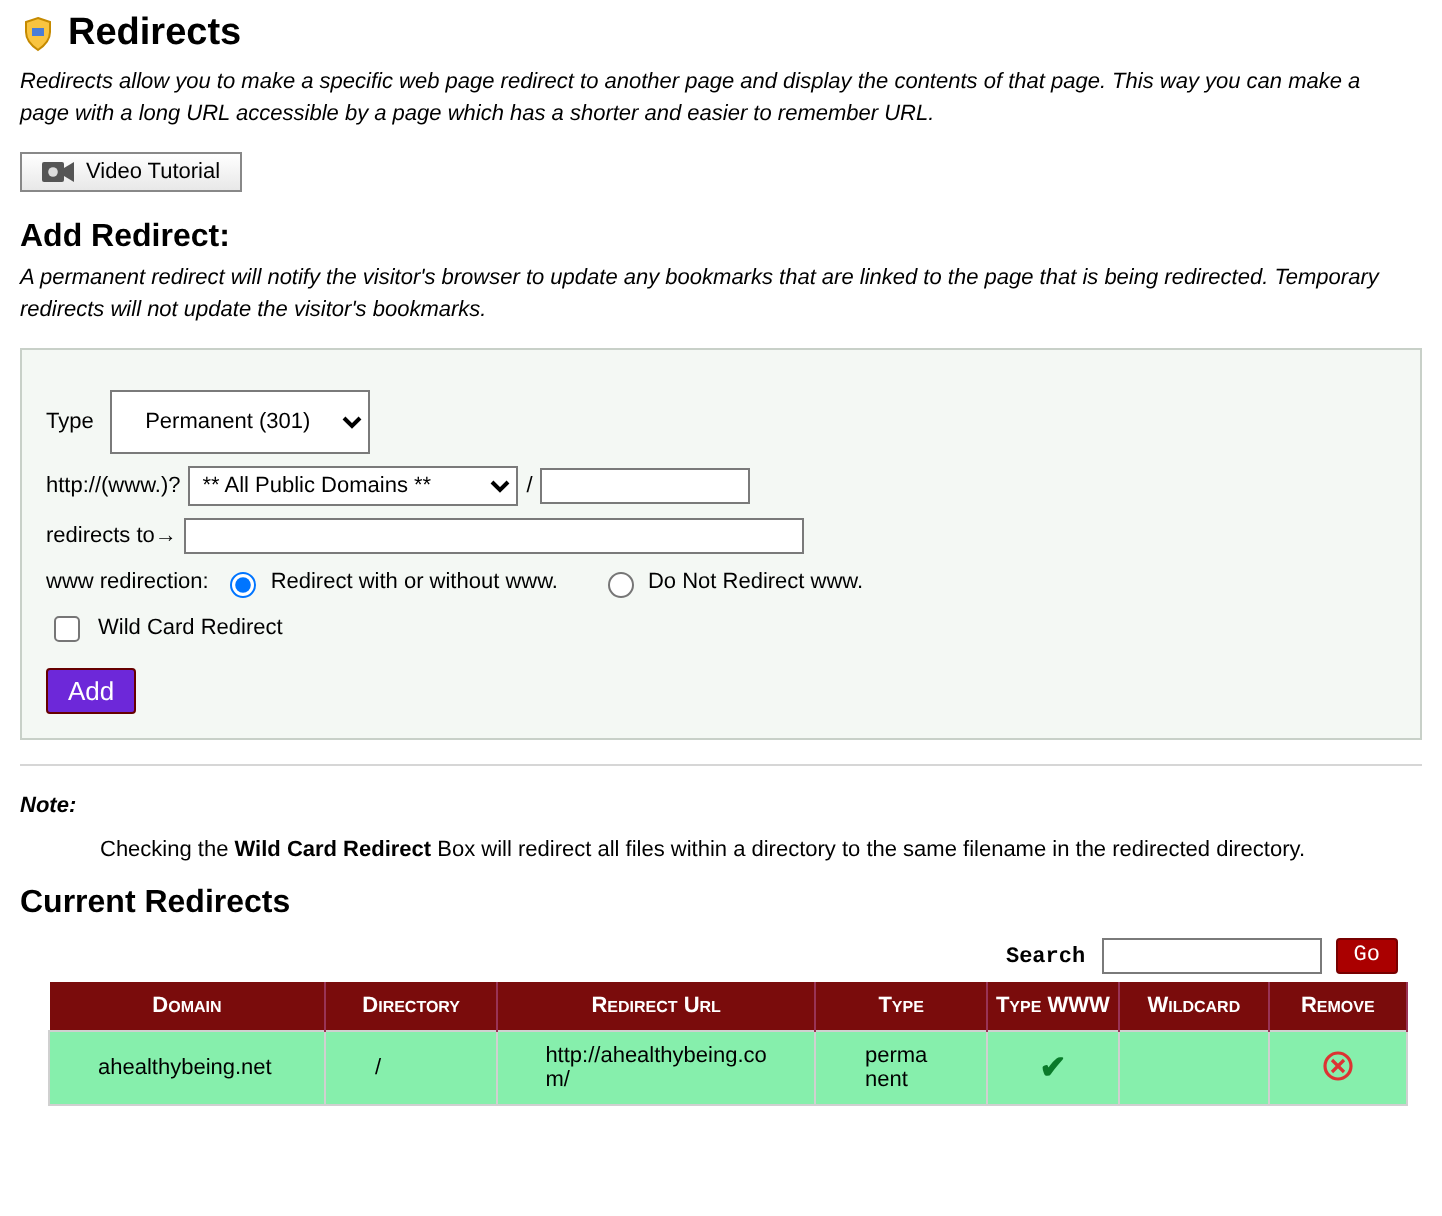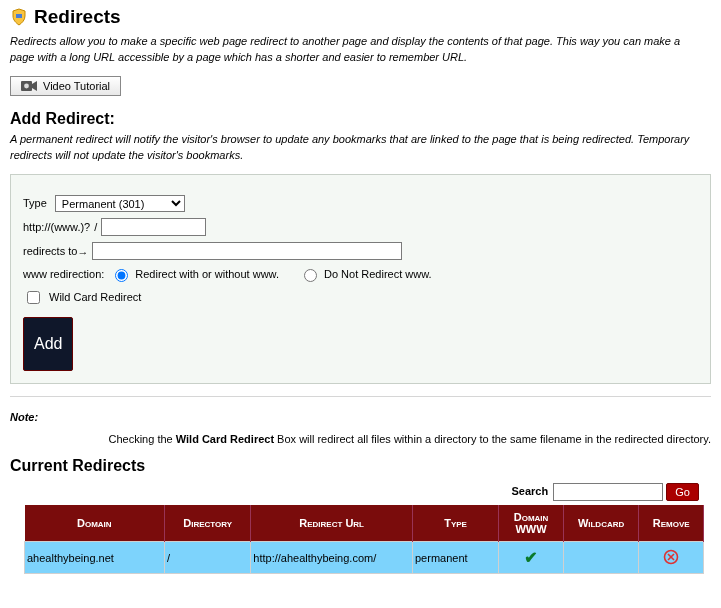--- a/index.html
+++ b/index.html
@@ -27,53 +27,53 @@
     padding: 14px 12px 12px 12px;
     margin-top: 8px;
   }
   .form-row { margin: 6px 0; display: flex; align-items: center; flex-wrap: wrap; gap: 4px; }
   .form-row label.plain { margin-right: 4px; }
   select, input[type=text] {
     font-family: inherit; font-size: 11px;
     border: 1px solid #7a7a7a; background: #fff;
     padding: 1px 2px; height: 18px;
   }
-  .type-select { width: 130px; height: 17px; }
+  .type-select { width: 130px; height: 32px; text-align: center; }
   .domain-select { width: 165px; height: 20px; }
   .path-input { width: 105px; }
   .target-input { width: 310px; }
   .radio-row { margin: 6px 0; display: flex; align-items: center; flex-wrap: wrap; gap: 6px; }
   .radio-row .grp { display: inline-flex; align-items: center; gap: 4px; margin-right: 14px; }
   .cb-row { margin: 4px 0 10px 0; display: flex; align-items: center; gap: 6px; }
   .add-btn {
-    background: #0f172a; color: #fff; border: 1px solid #600;
-    padding: 17px 10px; font-size: 16px; cursor: pointer; font-family: inherit;
+    background: #6d28d9; color: #fff; border: 1px solid #600;
+    padding: 3px 10px; font-size: 13px; cursor: pointer; font-family: inherit;
     border-radius: 2px;
   }
   .note-block { margin: 14px 0 3px 0; }
   .note-title { font-style: italic; font-weight: bold; }
   .note-body { margin: 8px 0 0 40px; line-height: 1.5; }
-  .note-body p { margin: 0 0 10px 0; text-align: right; }
-  .search-row { text-align: right; margin: 8px 12px 4px 0; }
+  .note-body p { margin: 0 0 10px 0; }
+  .search-row { text-align: right; margin: 8px 12px 4px 0; font-family: Liberation Mono, monospace; }
   .search-row label { font-weight: bold; margin-right: 2px; }
   .search-input { width: 110px; vertical-align: middle; }
   .go-btn {
     background: #a00; color: #fff; border: 1px solid #700;
     padding: 2px 8px; font-size: 11px; cursor: pointer; font-family: inherit;
     border-radius: 2px; vertical-align: middle;
   }
   table.redirects { width: 680px; border-collapse: collapse; margin-left: 14px; }
   table.redirects th {
     background: #7a0c0c; color: #fff; font-variant: small-caps;
     font-size: 11px; font-weight: bold; padding: 6px 4px; border-right: 1px solid #935;
     text-align: center;
   }
   table.redirects td {
-    border: 1px solid #d0d0d0; padding: 6px 2px; font-size: 11px; text-align: left;
-    background: #7dd3fc; word-break: break-word;
+    border: 1px solid #d0d0d0; padding: 6px 24px; font-size: 11px; text-align: left;
+    background: #86efac; word-break: break-word;
   }
   table.redirects td.center { text-align: center; }
   .check-icon { color: #0a7a2a; font-size: 16px; font-weight: bold; }
   .remove-icon svg { display: inline-block; }
   .shield-icon svg { display:block; }
   .cam-icon svg { display:block; }
   hr.sep { border: none; border-top: 1px solid #d6d6d6; margin: 12px 0 4px 0; }
 </style>
 </head>
 <body>
@@ -109,20 +109,23 @@
 
 <div class="form-box">
   <div class="form-row">
     <label class="plain">Type</label>
     <select class="type-select">
       <option>Permanent (301)</option>
     </select>
   </div>
   <div class="form-row">
     <span>http://(www.)?</span>
+    <select class="domain-select">
+      <option>** All Public Domains **</option>
+    </select>
     <span>/</span>
     <input type="text" class="path-input" value="" style="">
   </div>
   <div class="form-row">
     <span>redirects to→</span>
     <input type="text" class="target-input" value="" style="">
   </div>
   <div class="radio-row">
     <span>www redirection:</span>
     <span class="grp">
@@ -162,21 +165,21 @@
   <button class="go-btn">Go</button>
 </div>
 
 <table class="redirects">
   <thead>
     <tr>
       <th style="width:130px">Domain</th>
       <th style="width:80px">Directory</th>
       <th style="width:150px">Redirect Url</th>
       <th style="width:80px">Type</th>
-      <th style="width:60px">Domain WWW</th>
+      <th style="width:60px">Type WWW</th>
       <th style="width:70px">Wildcard</th>
       <th style="width:60px">Remove</th>
     </tr>
   </thead>
   <tbody id="redirect-rows">
       <tr>
         <td>ahealthybeing.net</td>
         <td>/</td>
         <td>http://ahealthybeing.com/</td>
         <td>permanent</td>

